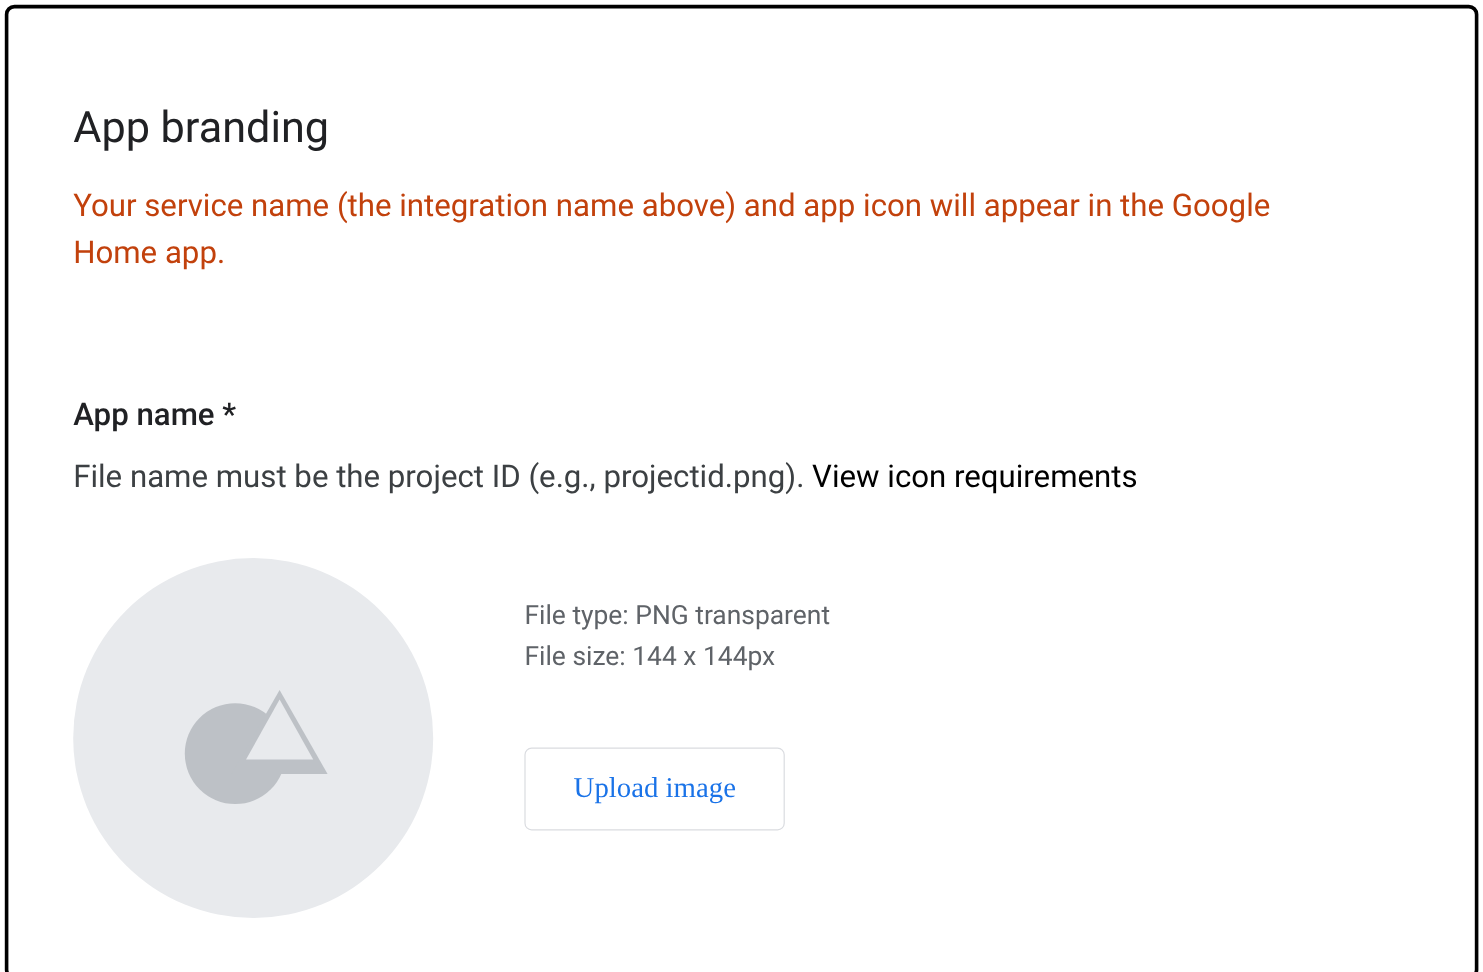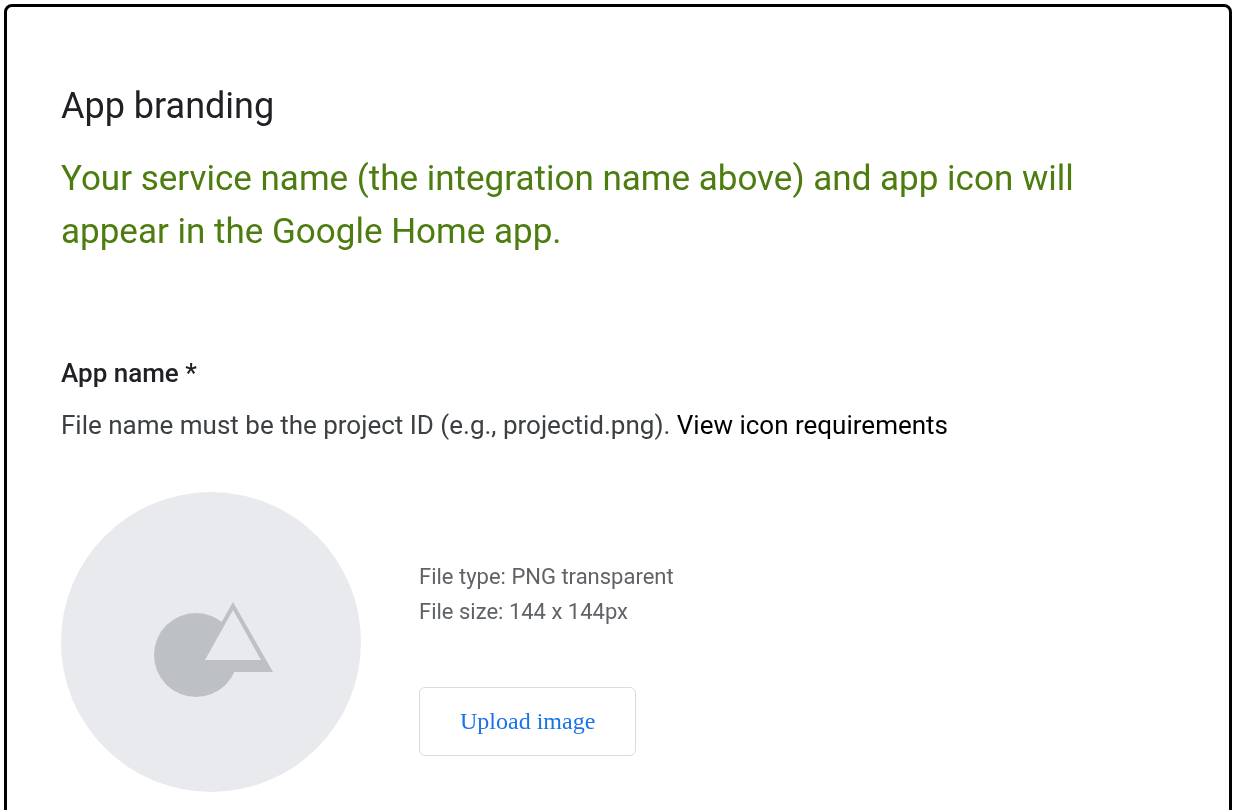--- a/index.html
+++ b/index.html
@@ -23,23 +23,23 @@
       min-height: 802px;
     }
     .section-title {
       font-size: 36px;
       font-weight: 400;
       color: #202124;
       letter-spacing: 0;
       margin-bottom: 26px;
     }
     .section-description {
-      font-size: 35px;
+      font-size: 26px;
       font-weight: 400;
-      color: #4d7c0f;
+      color: #c2410c;
       line-height: 1.5;
       max-width: 1060px;
     }
     .field-block {
       margin-top: 100px;
     }
     .field-label {
       font-size: 26px;
       font-weight: 500;
       color: #202124;
@@ -49,23 +49,23 @@
       font-size: 26px;
       font-weight: 400;
       color: #3c4043;
     }
     .link {
       color: #000000;
       cursor: pointer;
     }
     .icon-row {
       display: flex;
-      align-items: center;
+      align-items: flex-start;
       margin-top: 52px;
-      gap: 58px;
+      gap: 76px;
     }
     .icon-placeholder {
       width: 300px;
       height: 300px;
       border-radius: 50%;
       background: #e8eaed;
       display: flex;
       align-items: center;
       justify-content: center;
       flex-shrink: 0;

